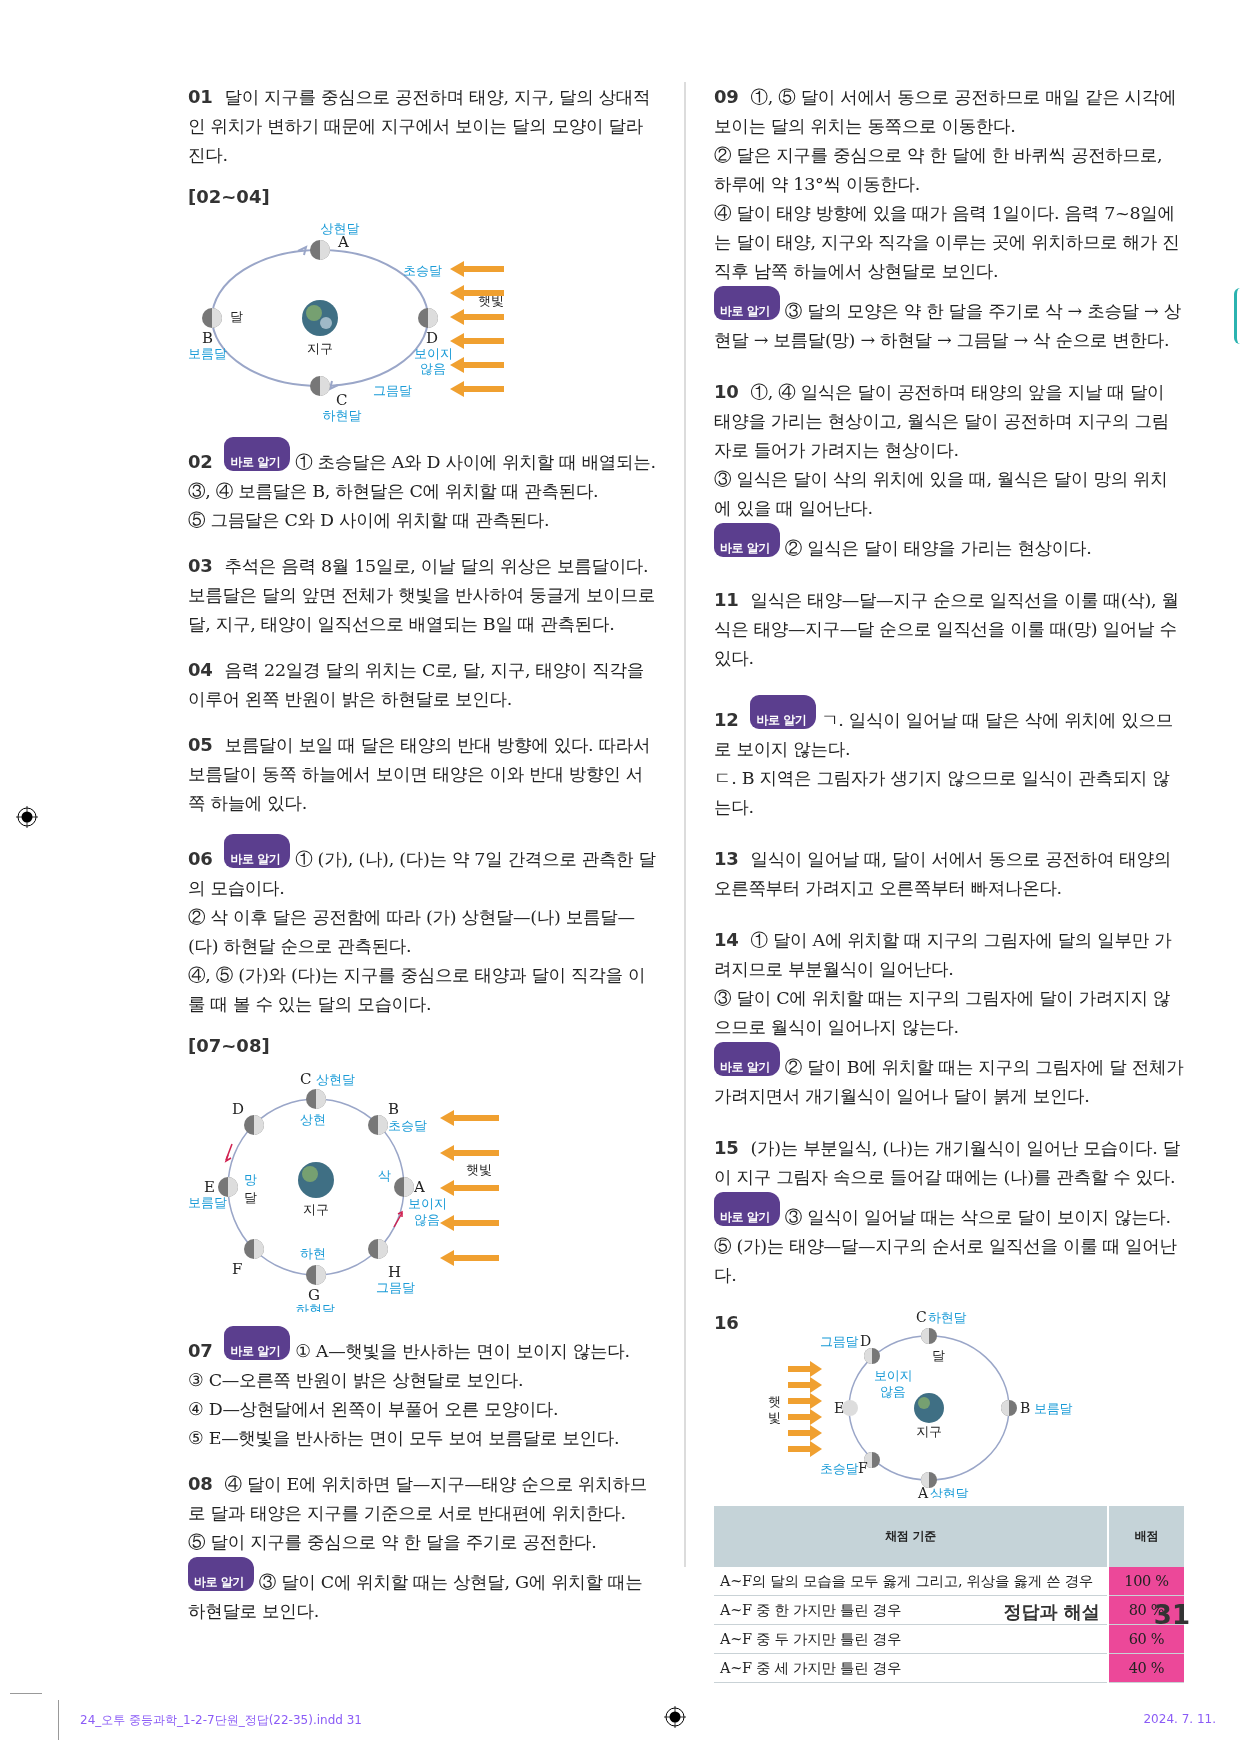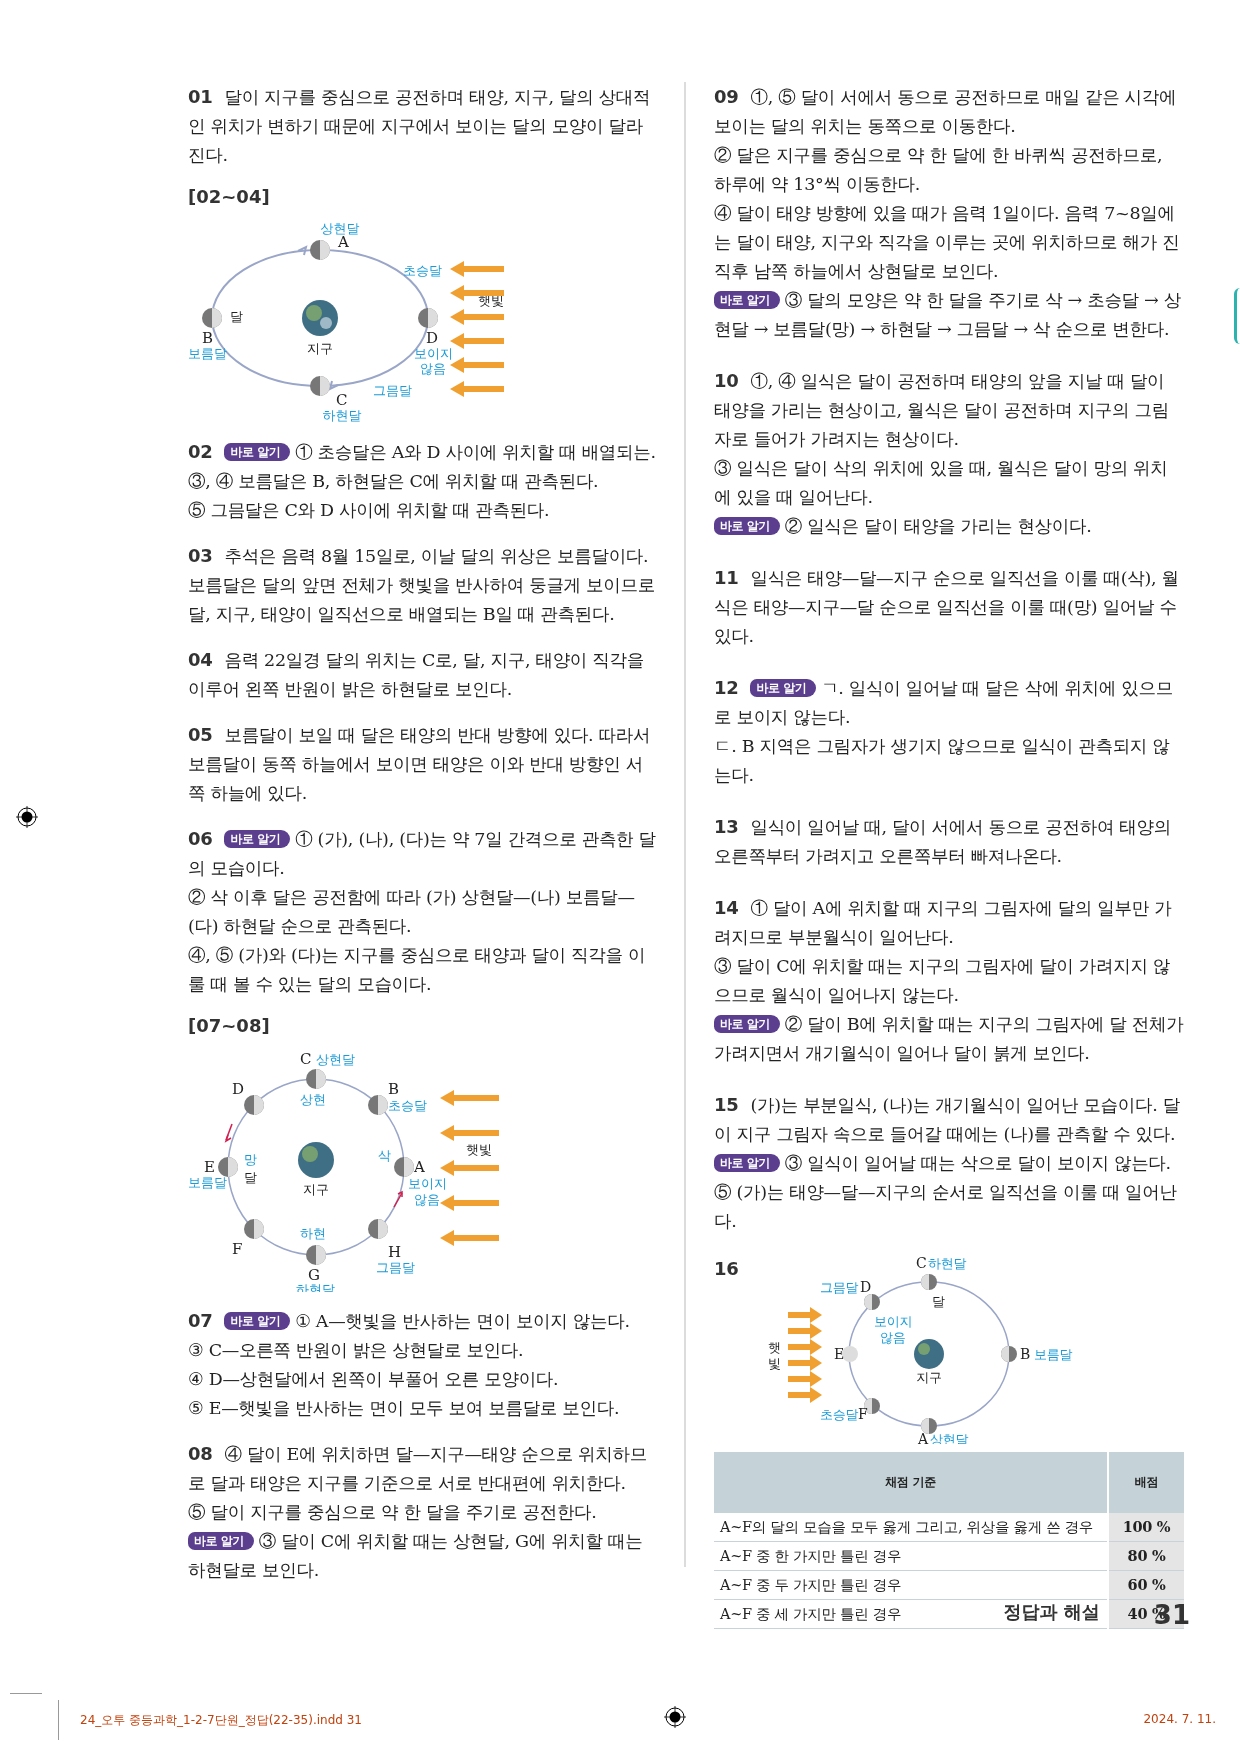--- a/index.html
+++ b/index.html
@@ -5,37 +5,37 @@
   * { box-sizing: border-box; margin: 0; padding: 0; }
   html, body { width: 1240px; height: 1754px; background: #ffffff; overflow: hidden; }
   body { position: relative; font-family: "DejaVu Serif", "Liberation Serif", serif; color: #222; }
   .col { position: absolute; top: 82px; width: 470px; }
   .col.left { left: 188px; }
   .col.right { left: 714px; width: 470px; }
   .divider { position: absolute; left: 684px; top: 82px; width: 2px; height: 1485px; background: #dcdcdc; }
   .item { font-size: 17.5px; line-height: 29px; letter-spacing: -0.3px; margin-bottom: 16px; }
   .item p { margin: 0; }
   .num { font-family: "DejaVu Sans", "Liberation Sans", sans-serif; font-weight: bold; color: #333; font-size: 18px; margin-right: 12px; }
-  .badge { display: inline-block; background: #5b3e8e; color: #fff; font-family: "DejaVu Sans", "Liberation Sans", sans-serif; font-size: 12px; line-height: 18px; padding: 0 10px 0 6px; border-radius: 9px 12px 12px 9px; margin-right: 5px; vertical-align: 2px; font-weight: bold; letter-spacing: -0.5px; }
+  .badge { display: inline-block; background: #5b3e8e; color: #fff; font-family: "DejaVu Sans", "Liberation Sans", sans-serif; font-size: 12px; line-height: 18px; padding: 16px 10px 0 6px; border-radius: 9px 12px 12px 9px; margin-right: 5px; vertical-align: 2px; font-weight: bold; letter-spacing: -0.5px; }
   .section-label { font-family: "DejaVu Sans", "Liberation Sans", sans-serif; font-weight: bold; font-size: 18px; color: #333; margin: 6px 0 6px; }
   .diagram { position: relative; margin-bottom: 14px; }
   .diagram svg { display: block; }
   .lbl { font-family: "DejaVu Sans", "Liberation Sans", sans-serif; font-size: 13px; }
   .blue { fill: #1a9bd7; }
   .dark { fill: #222; }
   .ser { font-family: "DejaVu Serif", "Liberation Serif", serif; font-size: 15px; fill: #222; }
   table.score { border-collapse: collapse; width: 470px; font-size: 14.5px; margin-top: 8px; }
   table.score th { background: #c5d3d8; font-family: "DejaVu Sans", "Liberation Sans", sans-serif; font-weight: bold; font-size: 12px; padding: 16px 6px; color: #222; }
   table.score td { padding: 3px 6px; border-bottom: 1px solid #c9d2d6; line-height: 22px; }
-  table.score td.pts { background: #e5e5e5; text-align: center; width: 76px; border-left: 2px solid #fff; font-weight: bold; }
+  table.score td.pts { background: #ec4899; text-align: center; width: 76px; border-left: 2px solid #fff; }
   table.score th.pts { border-left: 2px solid #fff; }
   .page-foot { position: absolute; right: 50px; top: 1600px; font-family: "DejaVu Sans", "Liberation Sans", sans-serif; }
   .page-foot .label { font-size: 18px; font-weight: bold; color: #333; margin-right: 14px; vertical-align: 6px; }
   .page-foot .pnum { font-size: 26px; font-weight: bold; color: #333; margin-left: 35px; }
-  .slug { position: absolute; top: 1712px; font-family: "DejaVu Sans", "Liberation Sans", sans-serif; font-size: 12px; color: #c2410c; }
+  .slug { position: absolute; top: 1712px; font-family: "DejaVu Sans", "Liberation Sans", sans-serif; font-size: 12px; color: #8b5cf6; }
   .reg-mark { position: absolute; width: 22px; height: 22px; }
   .side-tab { position: absolute; right: 0; top: 288px; width: 6px; height: 56px; border-left: 3px solid #2bb3b0; border-radius: 30px 0 0 30px; }
   .crop-line-h { position: absolute; left: 10px; top: 1693px; width: 32px; height: 1px; background: #999; }
   .crop-line-v { position: absolute; left: 58px; top: 1700px; width: 1px; height: 40px; background: #999; }
 </style>
 </head>
 <body>
 
 <div class="side-tab"></div>
 <div class="divider"></div>

